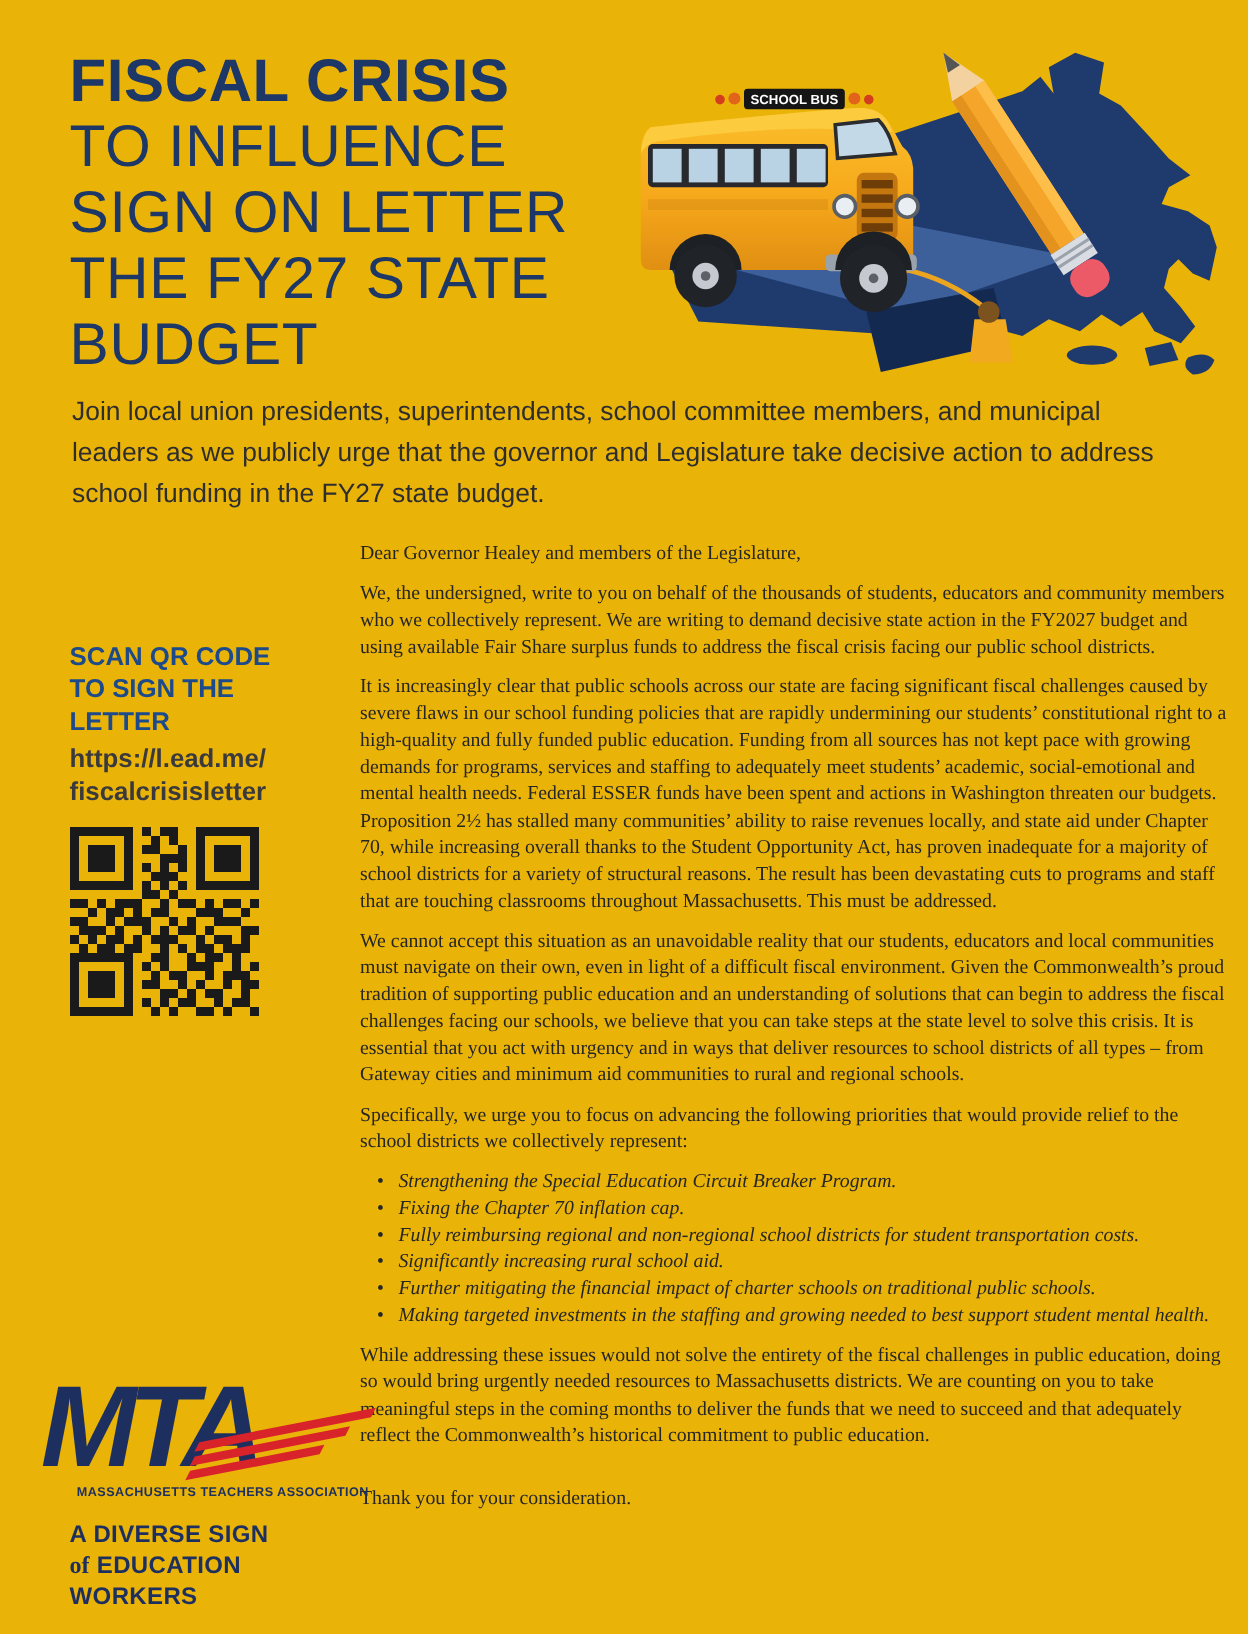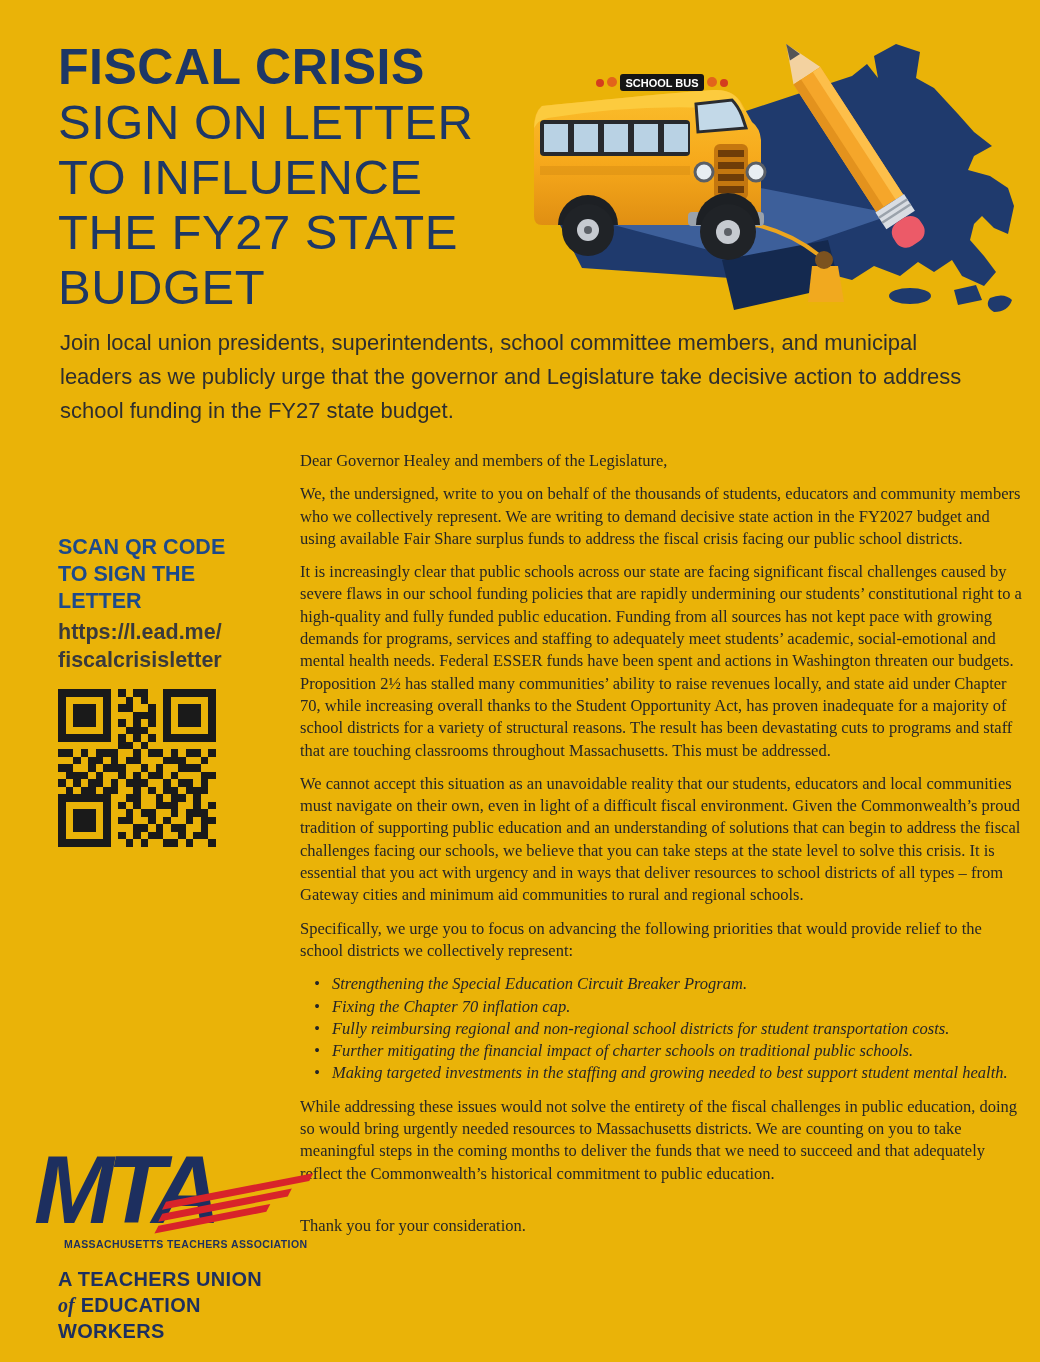--- a/index.html
+++ b/index.html
@@ -79,34 +79,34 @@
   .mta-org {
     margin: 4px 0 0 30px; font-size: 10.5px; font-weight: 700;
     letter-spacing: 0.4px; color: #1d2f5f; white-space: nowrap;
   }
   .mta-tagline { margin: 16px 0 0 24px; color: #1d2f5f; }
   .mta-tagline .tl {
     display: block; font-size: 20px; line-height: 26px; font-weight: 700;
     letter-spacing: 0.3px;
   }
   .mta-tagline .of {
-    font-family: "Liberation Serif", serif; font-style: italic; font-weight: 600;
+    font-family: "Liberation Serif", serif; font-weight: 600;
     letter-spacing: 0; margin-right: 6px;
   }
 </style>
 </head>
 <body>
 
 <div class="page">
 
   <div class="title-block">
     <div class="title-bold">FISCAL CRISIS</div>
     <div class="title-light">
+      <div>TO INFLUENCE</div>
       <div>SIGN ON LETTER</div>
-      <div>TO INFLUENCE</div>
       <div>THE FY27 STATE</div>
       <div>BUDGET</div>
     </div>
   </div>
 
   <div class="hero">
     <svg viewBox="0 0 496 294" xmlns="http://www.w3.org/2000/svg">
       <defs>
         <linearGradient id="busBody" x1="0" y1="0" x2="0" y2="1">
           <stop offset="0" stop-color="#fbbf2c"></stop>
@@ -442,37 +442,38 @@
   <main class="letter">
     <p>Dear Governor Healey and members of the Legislature,</p>
     <p>We, the undersigned, write to you on behalf of the thousands of students, educators and community members who we collectively represent. We are writing to demand decisive state action in the FY2027 budget and using available Fair Share surplus funds to address the fiscal crisis facing our public school districts.</p>
     <p>It is increasingly clear that public schools across our state are facing significant fiscal challenges caused by severe flaws in our school funding policies that are rapidly undermining our students’ constitutional right to a high-quality and fully funded public education. Funding from all sources has not kept pace with growing demands for programs, services and staffing to adequately meet students’ academic, social-emotional and mental health needs. Federal ESSER funds have been spent and actions in Washington threaten our budgets. Proposition 2½ has stalled many communities’ ability to raise revenues locally, and state aid under Chapter 70, while increasing overall thanks to the Student Opportunity Act, has proven inadequate for a majority of school districts for a variety of structural reasons. The result has been devastating cuts to programs and staff that are touching classrooms throughout Massachusetts. This must be addressed.</p>
     <p>We cannot accept this situation as an unavoidable reality that our students, educators and local communities must navigate on their own, even in light of a difficult fiscal environment. Given the Commonwealth’s proud tradition of supporting public education and an understanding of solutions that can begin to address the fiscal challenges facing our schools, we believe that you can take steps at the state level to solve this crisis. It is essential that you act with urgency and in ways that deliver resources to school districts of all types – from Gateway cities and minimum aid communities to rural and regional schools.</p>
     <p>Specifically, we urge you to focus on advancing the following priorities that would provide relief to the school districts we collectively represent:</p>
     <ul>
       <li>Strengthening the Special Education Circuit Breaker Program.</li>
       <li>Fixing the Chapter 70 inflation cap.</li>
       <li>Fully reimbursing regional and non-regional school districts for student transportation costs.</li>
+      <li>Significantly increasing rural school aid.</li>
       <li>Further mitigating the financial impact of charter schools on traditional public schools.</li>
       <li>Making targeted investments in the staffing and growing needed to best support student mental health.</li>
     </ul>
     <p>While addressing these issues would not solve the entirety of the fiscal challenges in public education, doing so would bring urgently needed resources to Massachusetts districts. We are counting on you to take meaningful steps in the coming months to deliver the funds that we need to succeed and that adequately reflect the Commonwealth’s historical commitment to public education.</p>
     <p class="thanks">Thank you for your consideration.</p>
   </main>
 
   <div class="mta">
     <div style="position:relative;">
       <span class="mta-word">MTA</span>
       <span class="mta-stripes">
           <i></i>
           <i></i>
           <i></i>
         </span>
     </div>
     <div class="mta-org">MASSACHUSETTS TEACHERS ASSOCIATION</div>
     <div class="mta-tagline">
-      <span class="tl">A TEACHERS UNION</span>
+      <span class="tl">A DIVERSE SIGN</span>
       <span class="tl"><span class="of">of</span><span>EDUCATION</span></span>
       <span class="tl">WORKERS</span>
     </div>
   </div>
 
 </div>
 
 </body></html>

